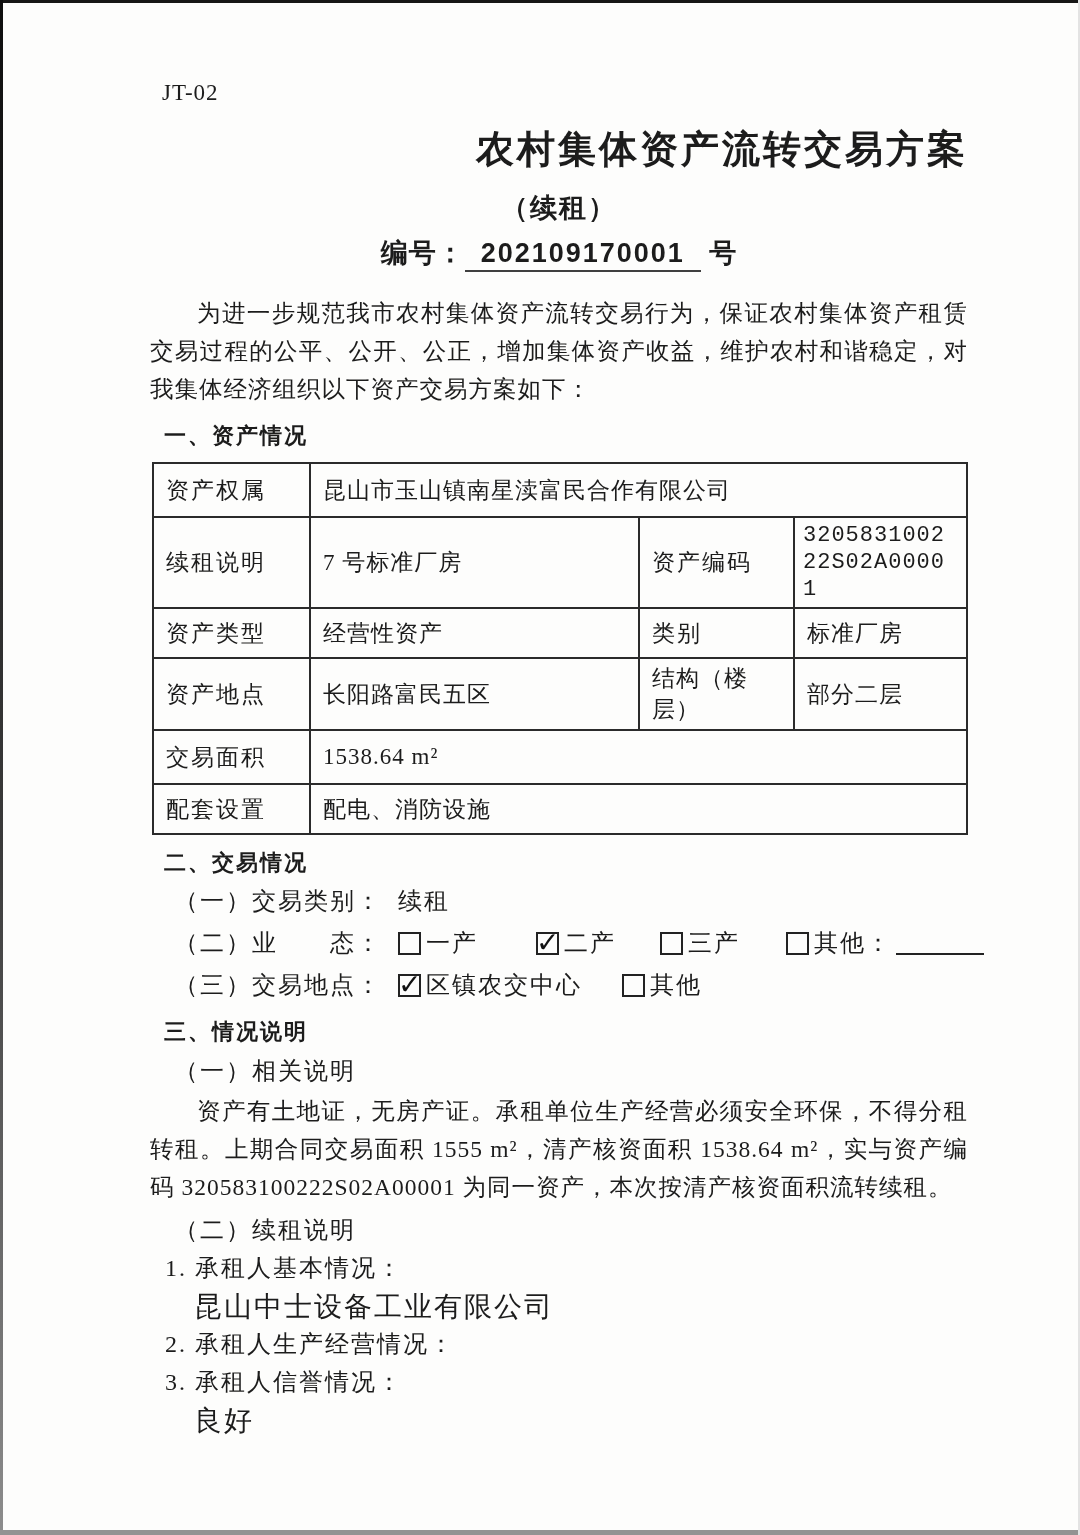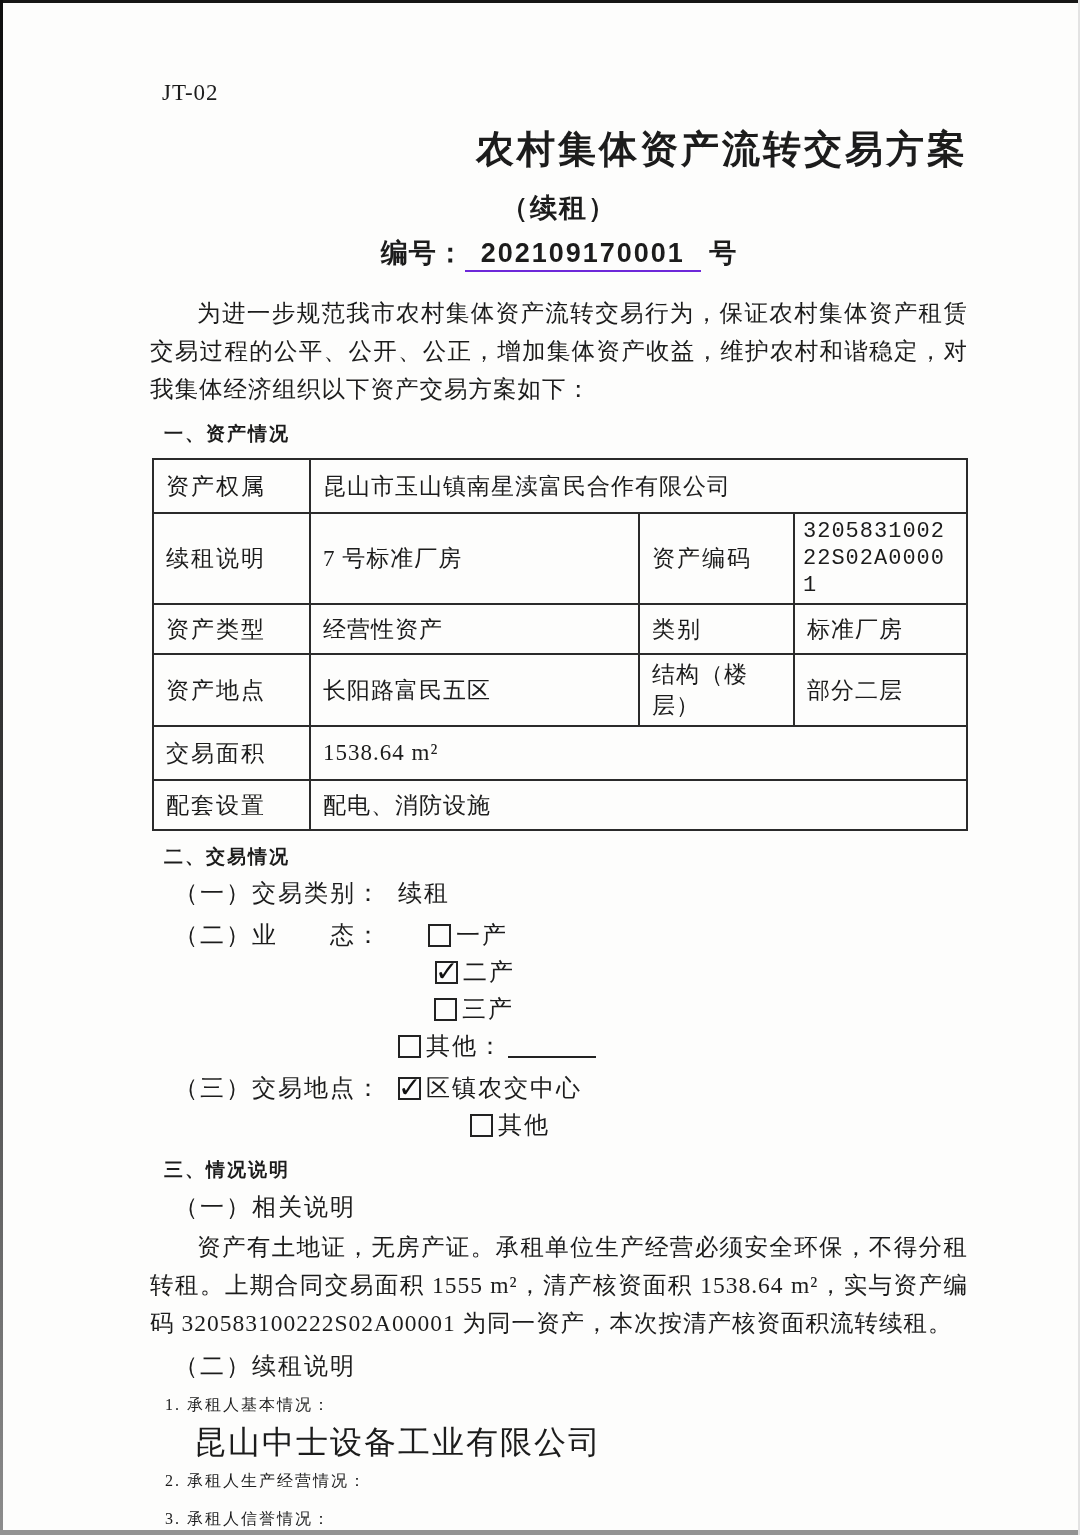--- a/index.html
+++ b/index.html
@@ -33,33 +33,33 @@
     font-family:"Liberation Sans","DejaVu Sans",sans-serif;
     font-weight:bold; font-size:27px; letter-spacing:2px;
   }
   .doc-no {
     margin:9px 0 0 0; text-align:center;
     font-family:"Liberation Sans","DejaVu Sans",sans-serif;
     font-weight:bold; font-size:27px; letter-spacing:1px;
   }
   .doc-no .num {
     display:inline-block; padding:0 16px 1px 16px;
-    border-bottom:2px solid #6d28d9; letter-spacing:2px;
+    border-bottom:2px solid #404040; letter-spacing:2px;
   }
 
   .intro {
     margin:22px 0 0 0;
     font-size:23.5px; line-height:38px;
     text-align:justify; text-indent:2em; letter-spacing:1px;
   }
 
   .sec-heading {
     margin:13px 0 0 14px;
     font-family:"Liberation Sans","DejaVu Sans",sans-serif;
-    font-weight:bold; font-size:19px; letter-spacing:2px;
+    font-weight:bold; font-size:22px; letter-spacing:2px;
   }
 
   table.asset-table {
     margin:11px 0 0 2px;
     border-collapse:collapse; table-layout:fixed;
     width:814px;
   }
   .asset-table td {
     border:2px solid #2b2b2b;
     font-size:23px; letter-spacing:1px;
@@ -69,21 +69,21 @@
   .asset-table td.code { word-break:break-all; font-size:22px; line-height:27px; padding:4px 8px;font-family:Liberation Mono, monospace; }
   .rh1 td { height:44px;border-radius:17px; }
   .rh2 td { height:54px; }
   .rh3 td { height:40px; }
 
   .kv-row { display:flex; align-items:flex-start; margin:5px 0 0 24px;
             font-size:24px; line-height:37px; letter-spacing:2px; }
   .kv-label { width:224px; flex:0 0 auto; }
   .kv-value { letter-spacing:2px; }
 
-  .opts { display:flex; align-items:center;flex-direction:column; }
+  .opts { display:flex; align-items:center; }
   .opt  { display:inline-flex; align-items:center; white-space:nowrap; }
   .gap-a { margin-right:58px; } .gap-b { margin-right:44px; } .gap-c { margin-right:46px; }
   .gap-d { margin-right:40px; }
   .cb {
     position:relative; display:inline-block;
     width:19px; height:19px; border:2px solid #222;
     margin-right:5px; background:#fdfdfc; flex:0 0 auto;
   }
   .cb.checked::after {
     content:"✓"; position:absolute; left:-2px; top:-10px;
@@ -92,22 +92,22 @@
   }
   .blank-line { display:inline-block; width:88px; height:20px;
     border-bottom:2px solid #222; margin-left:4px; }
 
   .sub-heading { margin:6px 0 0 24px; font-size:24px; line-height:37px; letter-spacing:2px; }
   .body-para {
     margin:2px 0 0 0;
     font-size:23.5px; line-height:38px;
     text-align:justify; text-indent:2em; letter-spacing:1px;
   }
-  .num-label { margin:1px 0 0 15px; font-size:16px; line-height:37px; letter-spacing:2px; }
-  .num-value { margin:1px 0 0 44px; font-size:32px; line-height:37px; letter-spacing:2px; }
+  .num-label { margin:1px 0 0 15px; font-size:24px; line-height:37px; letter-spacing:2px; }
+  .num-value { margin:1px 0 0 44px; font-size:28px; line-height:37px; letter-spacing:2px; }
 </style>
 </head>
 <body>
 
 <div class="page">
   <div class="edge-top"></div>
   <div class="edge-left"></div>
   <div class="edge-bottom"></div>
   <div class="edge-right"></div>
 

